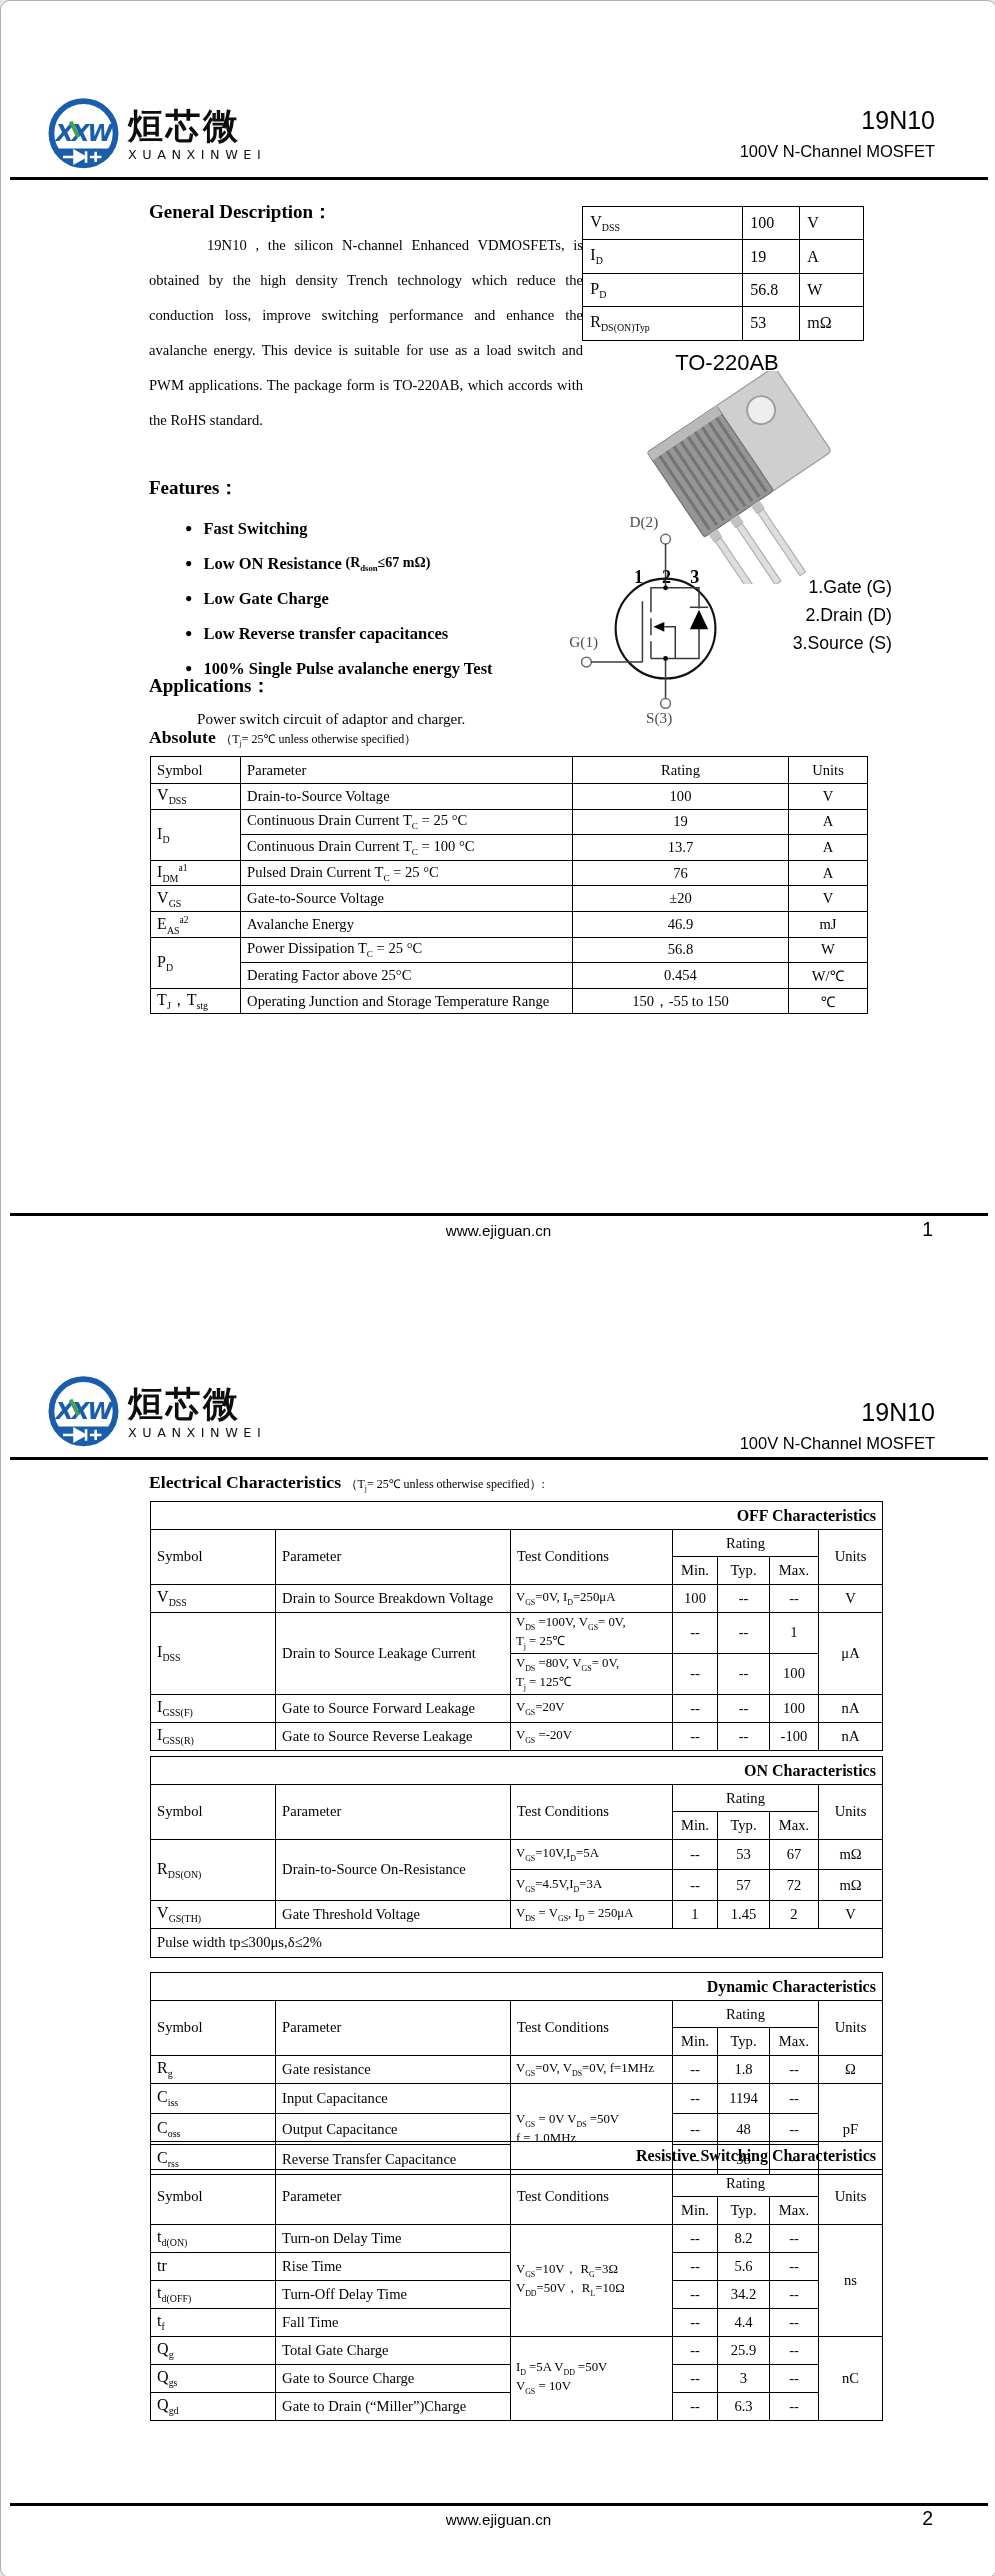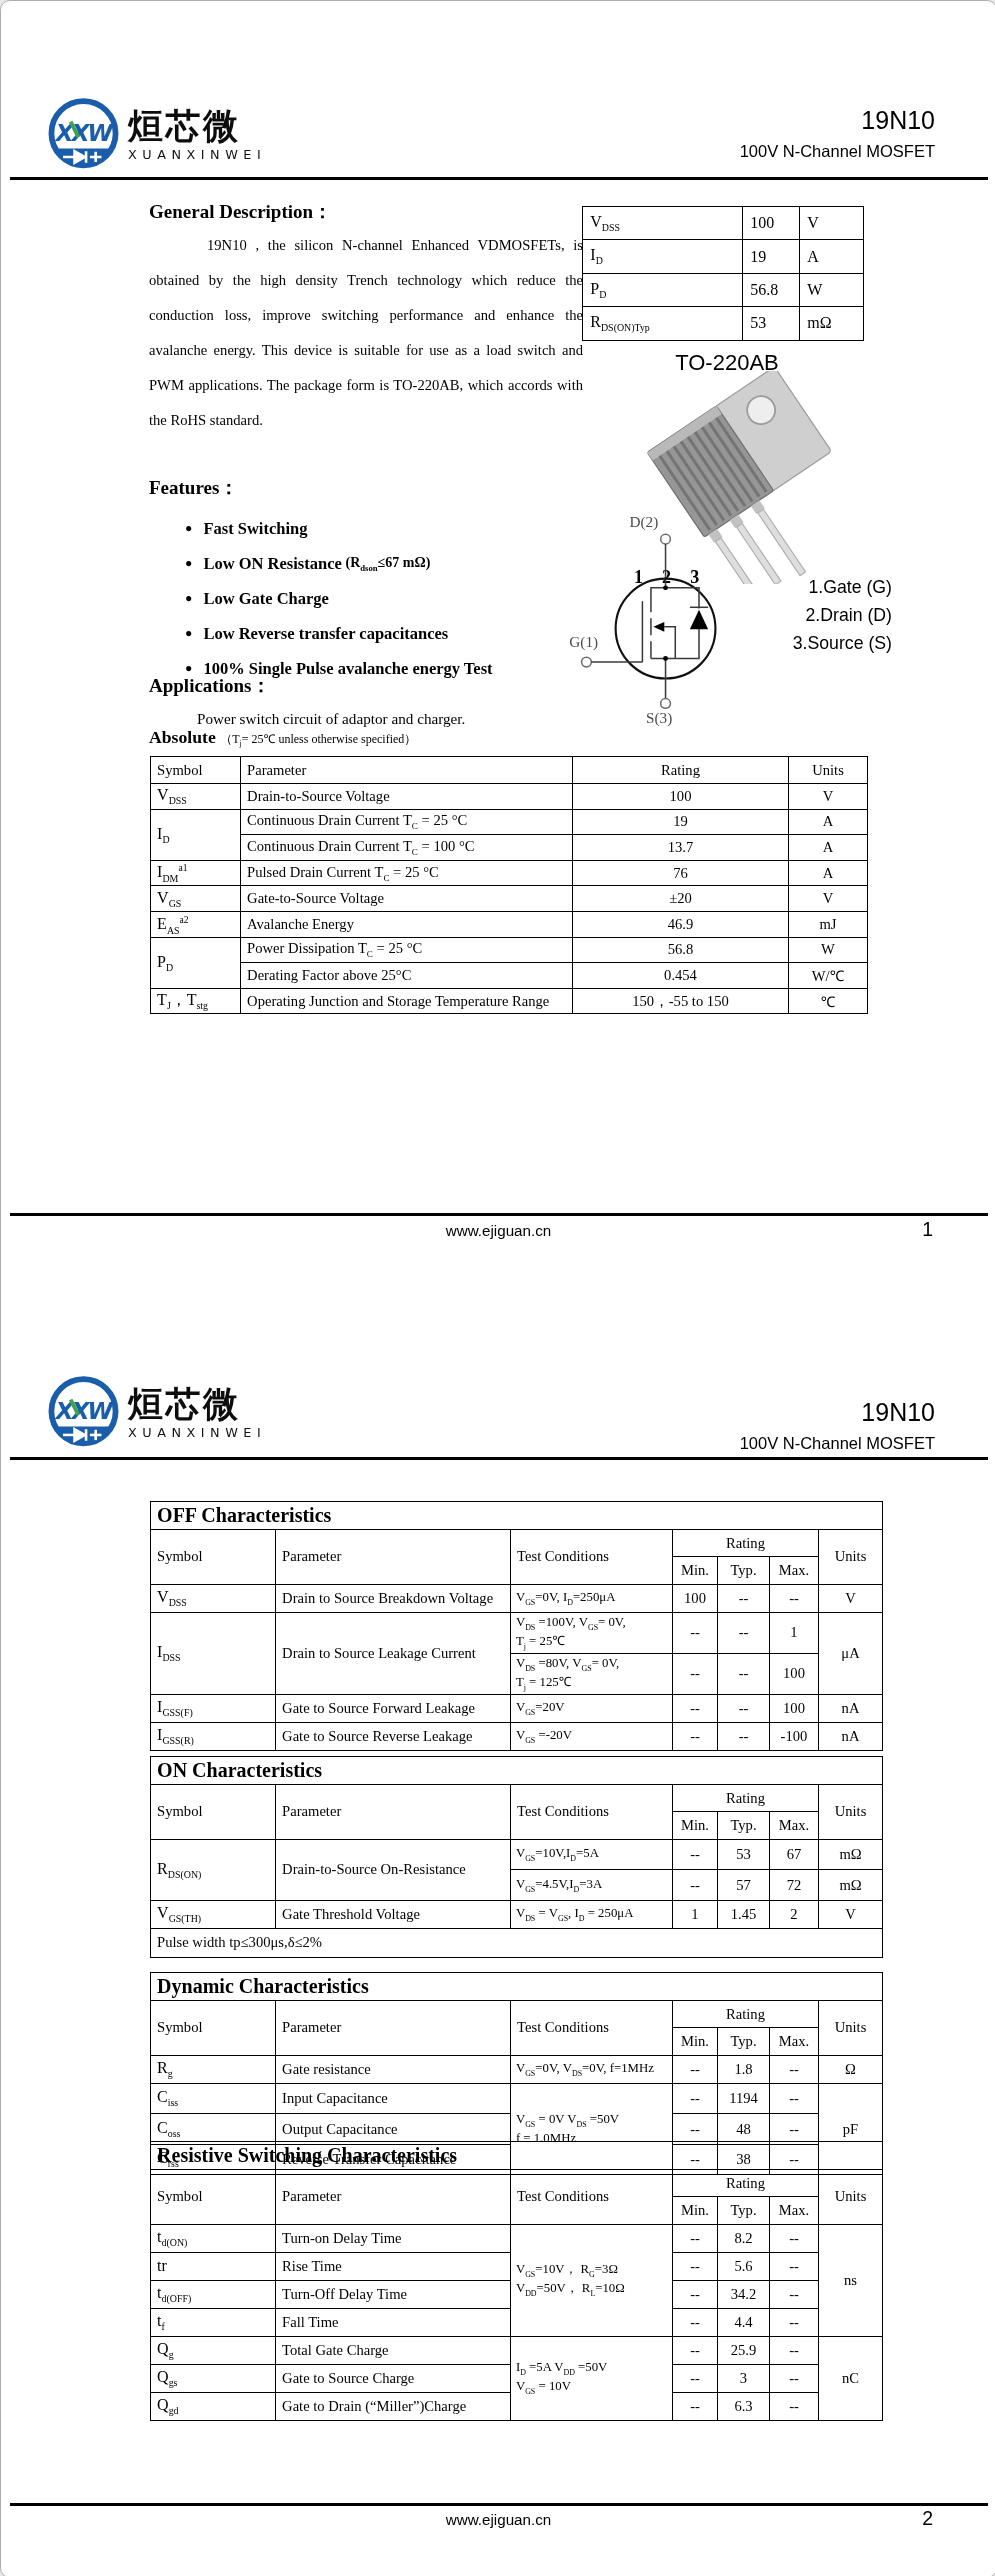--- a/index.html
+++ b/index.html
@@ -29,21 +29,21 @@
   .feat-note{font-size:14px;font-weight:bold;margin-left:3.7px;}
   .app-body{font-size:15.2px;}
   .sec-head-cond{font-weight:normal;font-size:12px;}
 
   
   table.ds{border-collapse:collapse;table-layout:fixed;font-size:14.6px;border:1.8px solid #000;}
   table.ds td{border:1.2px solid #000;padding:1.2px 6.1px;vertical-align:middle;overflow:hidden;}
   table.ds .c{text-align:center;padding:1.2px 2.4px;}
   table.ds .sym{font-size:16px;}
   table.ds .test{font-size:12.8px;line-height:1.3;padding:1.2px 4.9px;}
-  table.ds .sec{font-weight:bold;font-size:20px;border:1.2px solid #000;}
+  table.ds .sec{font-weight:bold;font-size:16px;border:1.2px solid #000;text-align:right;}
   sub{font-size:62%;}
   sup{font-size:60%;}
 
   
   table.quick{border-collapse:collapse;table-layout:fixed;font-size:16px;border:1.8px solid #000;}
   table.quick td{border:1.2px solid #000;padding:1.2px 7.3px;height:30px;vertical-align:middle;}
 
   .pkg-name{font-family:"Liberation Sans",sans-serif;font-size:22px;text-align:center;}
   .pins-label{font-weight:bold;font-size:18px;letter-spacing:7.3px;}
   .legend{font-family:"Liberation Sans",sans-serif;font-size:17.7px;line-height:28px;text-align:right;}
@@ -313,20 +313,24 @@
       <div class="logo-text">
         <div class="logo-cn">烜芯微</div>
         <div class="logo-en">XUANXINWEI</div>
       </div>
     </div>
 
     <div class="abs part-no right-align" style="right:61px;top:109px;width:305px;">19N10</div>
     <div class="abs part-sub right-align" style="right:61px;top:145px;width:366px;">100V N-Channel MOSFET</div>
     <div class="rule" style="top:168px;"></div>
 
+    <div class="abs" style="left:148px;top:183px;font-size:17.7px;">
+      <span style="font-weight:bold;">Electrical Characteristics</span>
+      <span class="sec-head-cond">（T<sub>j</sub>= 25℃ unless otherwise specified）:</span>
+    </div>
 
     <table class="ds abs" style="left:149px;top:212px;width:732px;">
       <colgroup>
           <col style="width:125px">
           <col style="width:235px">
           <col style="width:162px">
           <col style="width:45px">
           <col style="width:52px">
           <col style="width:49px">
           <col style="width:64px">

